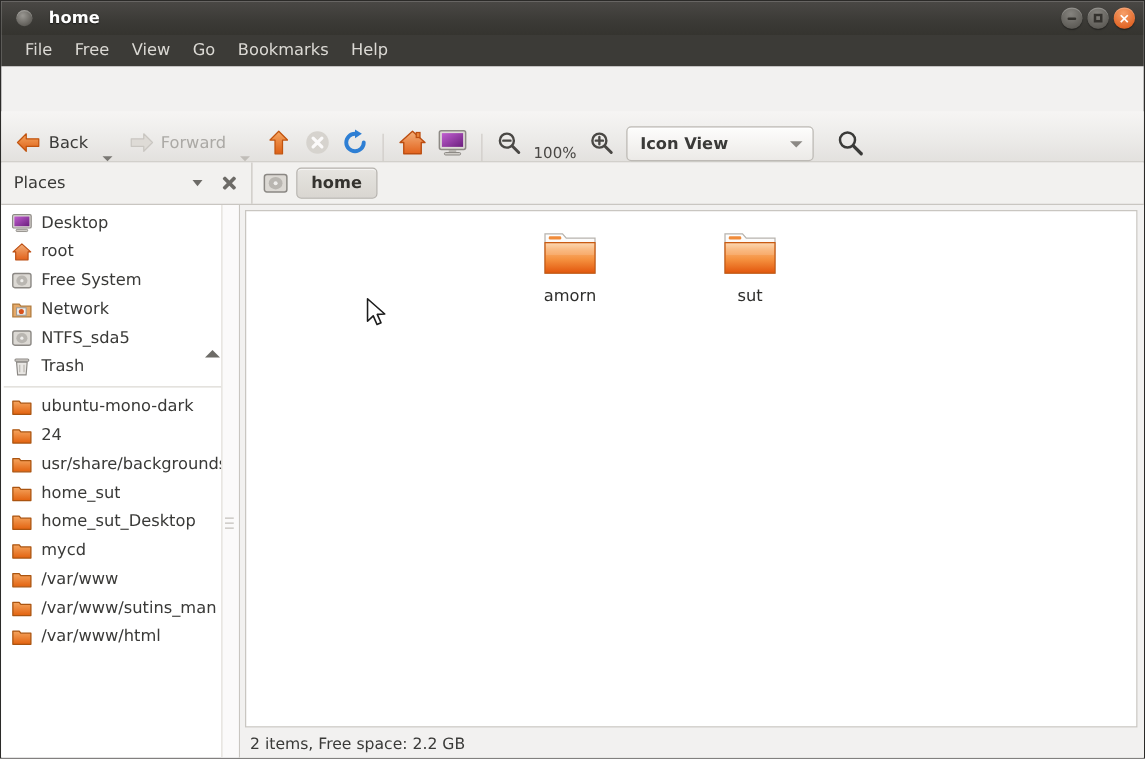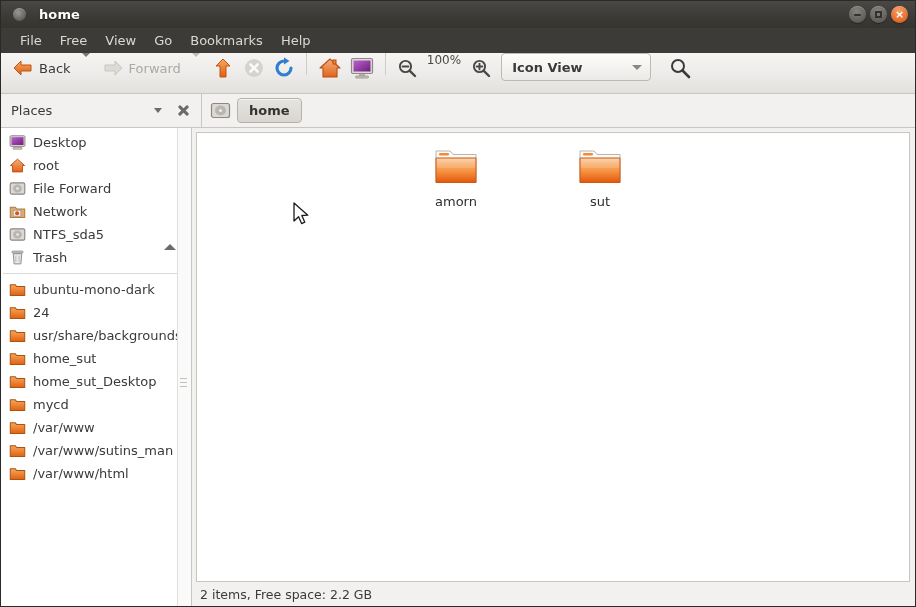--- a/index.html
+++ b/index.html
@@ -32,23 +32,23 @@
   .wb.min .g::before{content:"";width:7px;height:2px;background:#34322e;border-radius:1px;}
   .wb.max .g::before{content:"";width:7px;height:7px;border:2px solid #34322e;box-sizing:border-box;}
   .wb.close .g{color:#fff;font-size:11px;font-weight:bold;}
 
   
   .menubar{height:25px;flex:none;background:#3c3b37;display:flex;align-items:center;
     padding-left:10px;}
   .menu-item{color:#dbd9d4;font-size:13px;padding:2px 9px;cursor:default;border-radius:2px;}
 
   
-  .toolbar{height:40px;flex:none;display:flex;align-items:flex-start;padding:0 6px;
+  .toolbar{height:40px;flex:none;display:flex;align-items:flex-end;padding:0 6px;
     background:linear-gradient(to bottom,#f6f5f4 0%,#edecea 50%,#e3e1de 100%);
-    border-bottom:1px solid #c9c6c1;}
+    border-bottom:1px solid #c9c6c1;margin-top:36px;}
   .tb-btn{display:flex;align-items:center;height:30px;padding:0 4px;border-radius:3px;cursor:default;}
   .tb-label{font-size:13px;margin-left:4px;color:#3a3a38;}
   .tb-label.dis{color:#aba9a5;}
   .caret{width:0;height:0;border-left:4px solid transparent;border-right:4px solid transparent;
     border-top:4px solid #7a7874;margin:0 7px;}
   .caret.dis{border-top-color:#c0bdb8;}
   .tb-sep{width:1px;height:22px;background:#cfccc7;margin:0 7px;}
   .zoom-pct{font-size:12px;color:#4a4845;margin:0 6px;}
   .viewcombo{height:26px;min-width:130px;display:flex;align-items:center;justify-content:space-between;
     padding:0 8px 0 10px;margin-left:6px;
@@ -313,21 +313,21 @@
         </div>
 
         <div class="side-item">
           <span class="ic">
             <svg width="17" height="17" viewBox="0 0 21 19">
               <rect x="1.5" y="2.5" width="18" height="14" rx="2" fill="#dcd9d4" stroke="#8b8884" stroke-width="1.4"></rect>
               <ellipse cx="10.5" cy="9.5" rx="5.5" ry="5" fill="#b9b6b1"></ellipse>
               <circle cx="10.5" cy="9.5" r="1.6" fill="#efeeec"></circle>
             </svg>
           </span>
-          <span class="lbl">File Forward</span>
+          <span class="lbl">Free System</span>
         </div>
 
         <div class="side-item">
           <span class="ic">
             <svg width="17" height="17" viewBox="0 0 20 18">
               <path d="M1.5 4 h6 l1.6 2 h9.4 v10 h-17 z" fill="#e4a96a" stroke="#b07a3c" stroke-width="1.2"></path>
               <rect x="5" y="7.5" width="9" height="7" fill="#f2f1ef" stroke="#9d9a95" stroke-width="1"></rect>
               <circle cx="9.5" cy="11" r="2.4" fill="#d8521c"></circle>
             </svg>
           </span>

